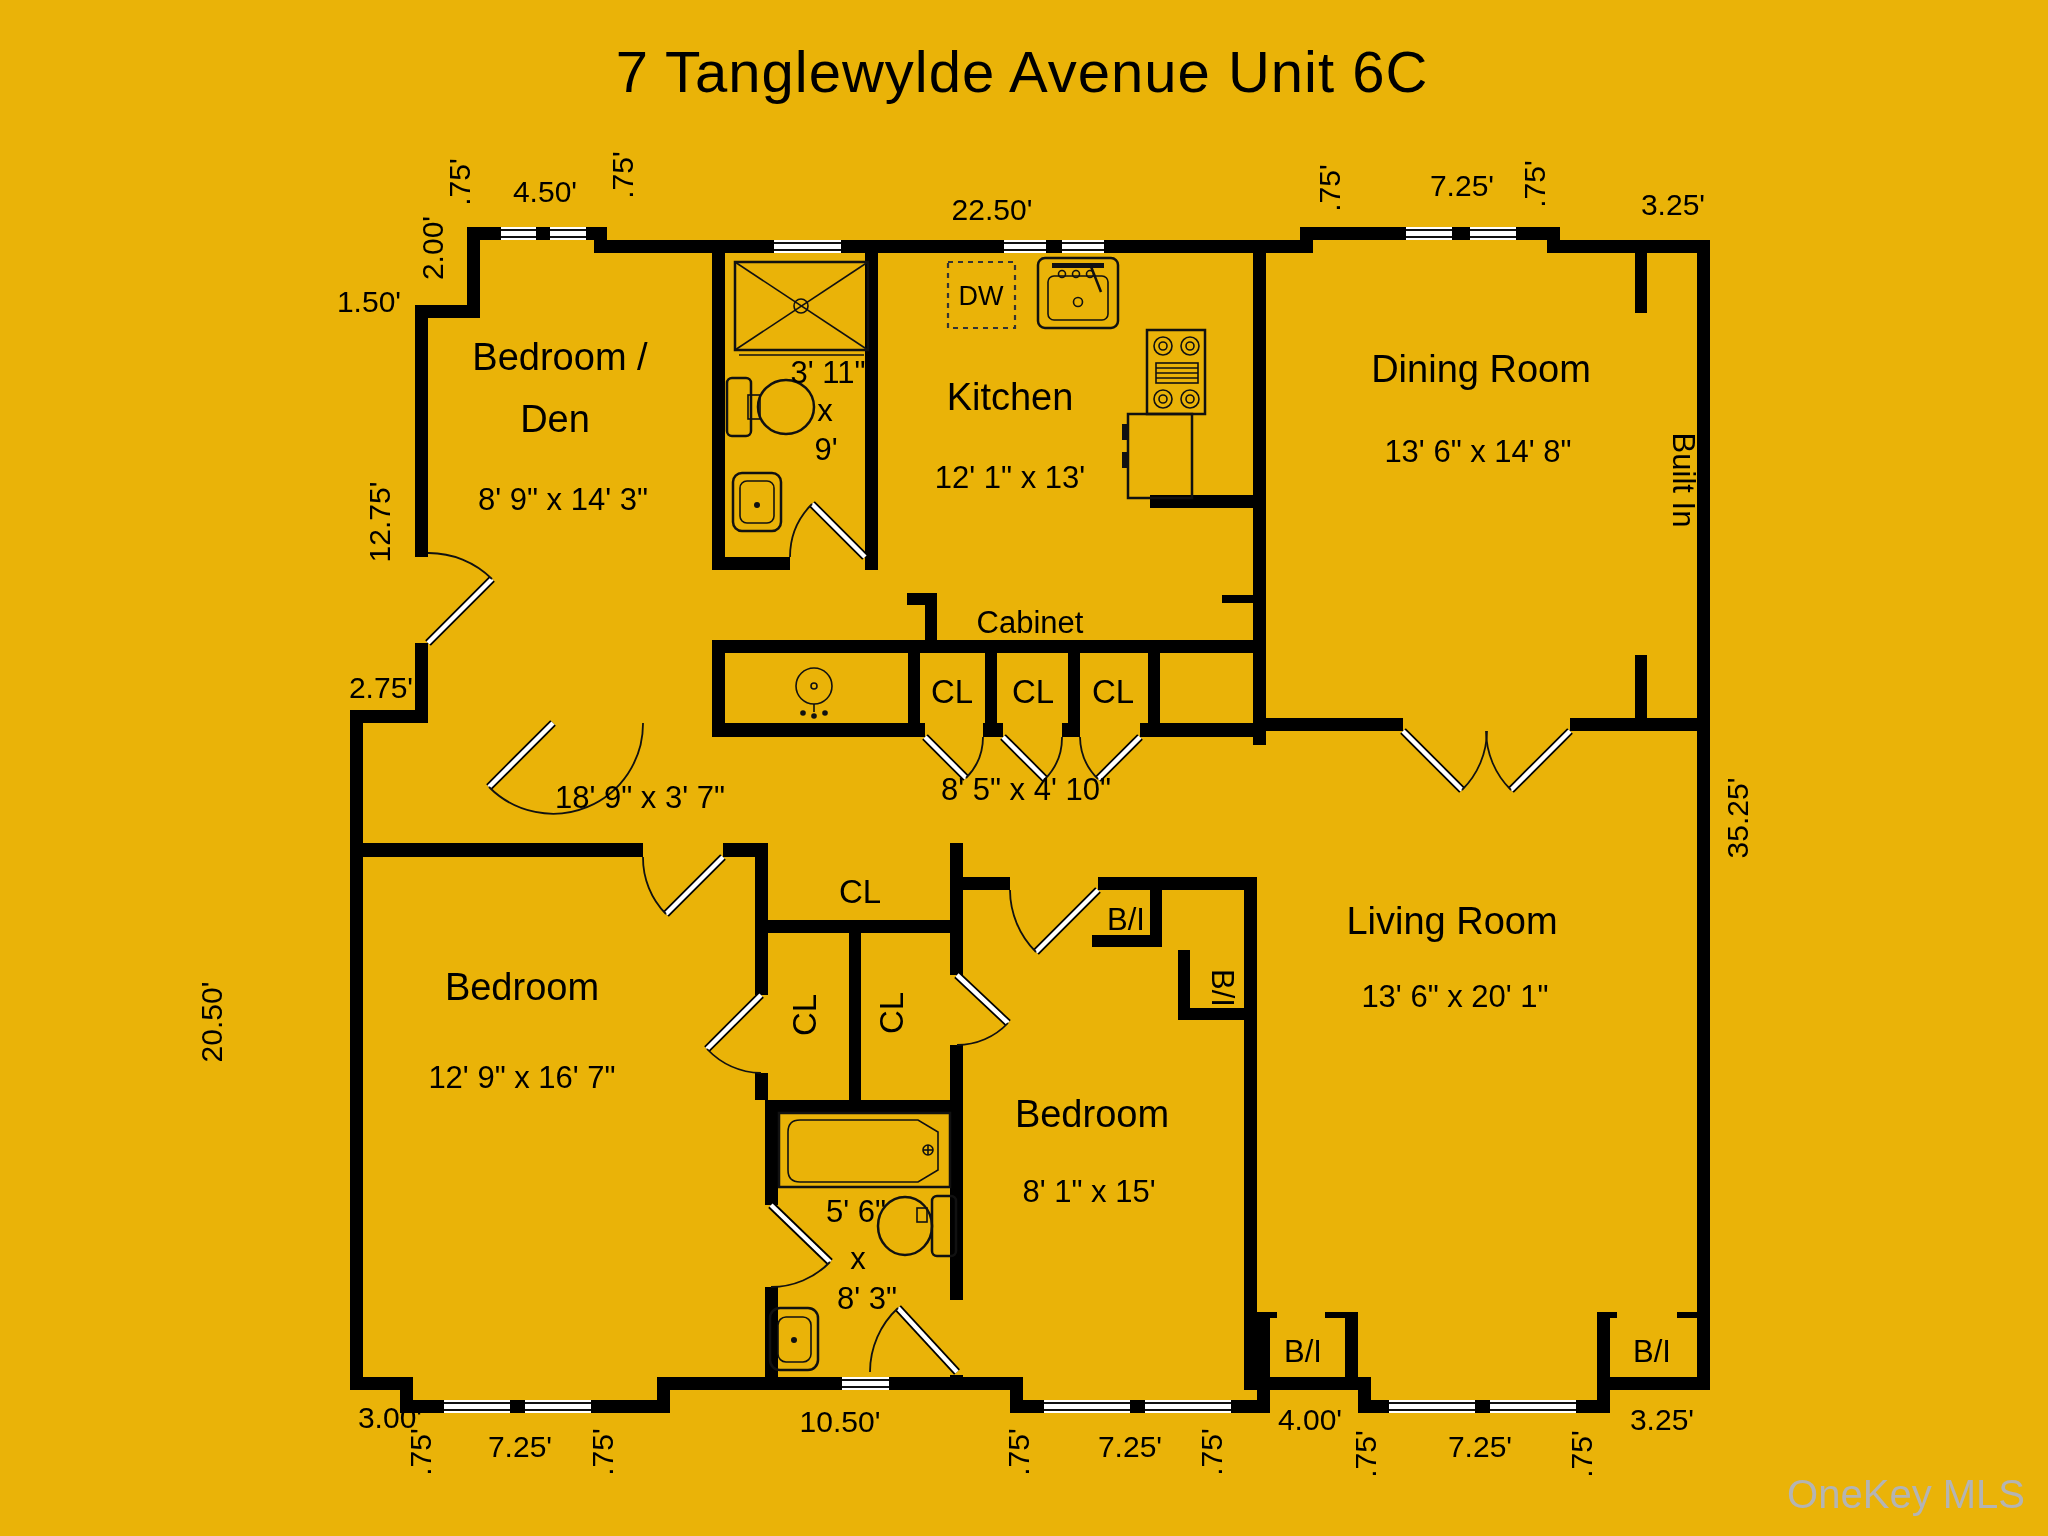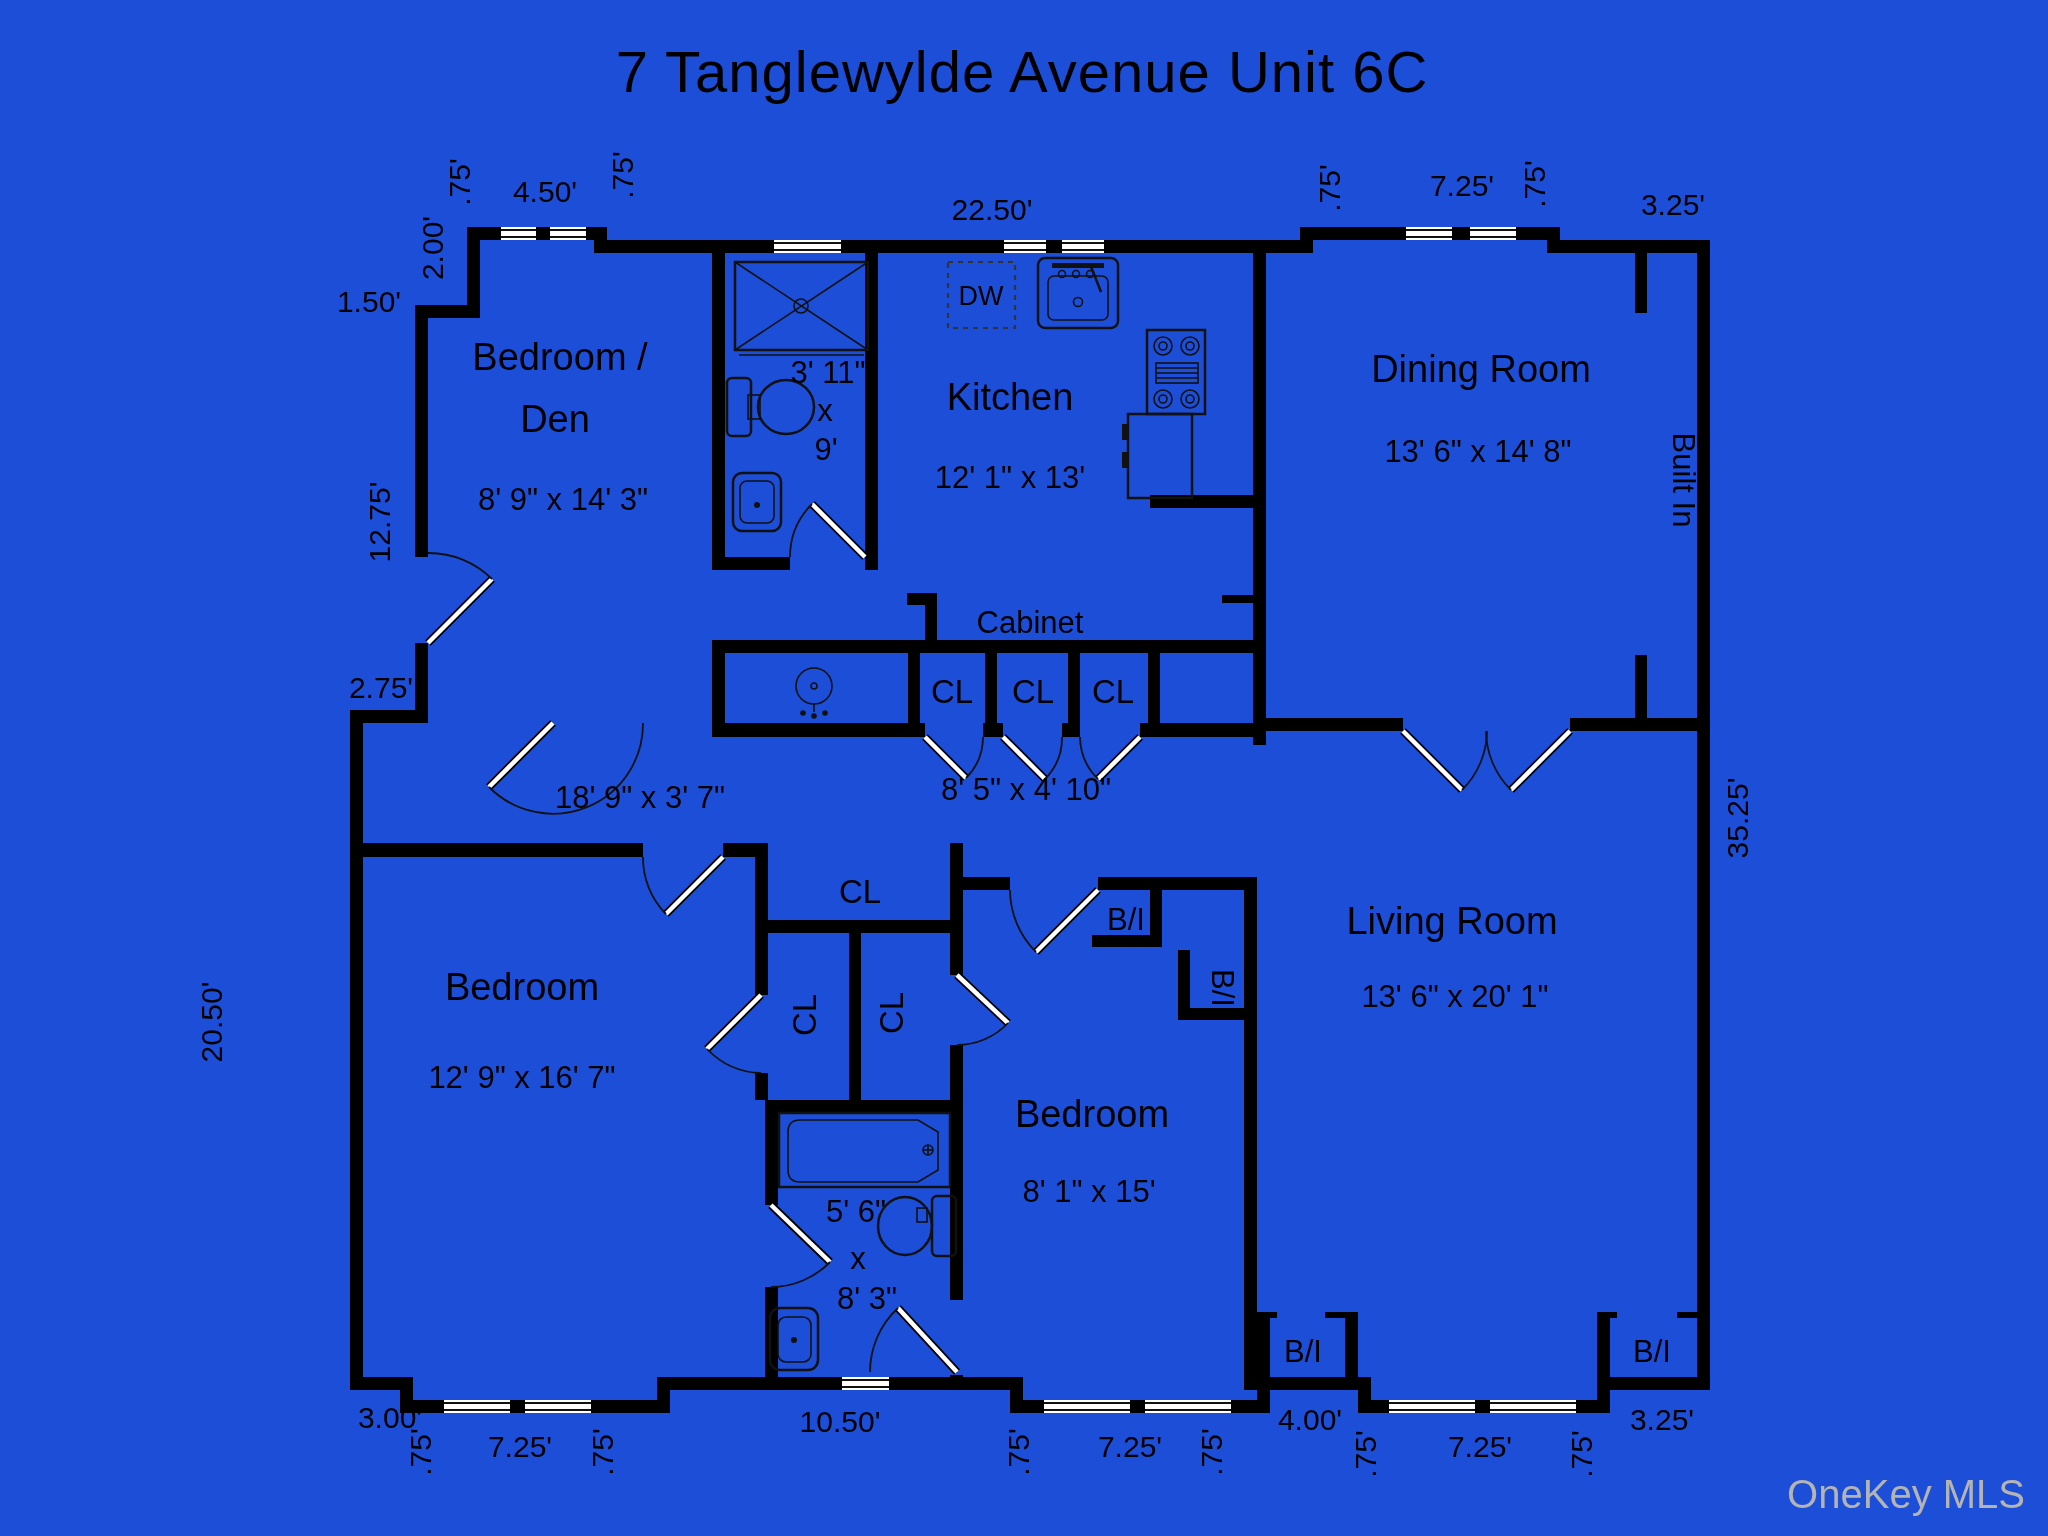--- a/index.html
+++ b/index.html
@@ -1,16 +1,16 @@
 <!DOCTYPE html>
 <html><head>
 <meta charset="utf-8">
 <style>
   html,body{margin:0;padding:0;background:#ffffff;}
-  #stage{position:relative;width:2048px;height:1536px;background:#1d4ed8;overflow:hidden;
+  #stage{position:relative;width:2048px;height:1536px;background:#eab308;overflow:hidden;
          font-family:"Liberation Sans", sans-serif;}
   svg{position:absolute;left:0;top:0;}
   text{fill:#000;}
   .title{font-size:58px;font-weight:500;letter-spacing:1px;}
   .room{font-size:38px;}
   .dims{font-size:31px;}
   .peri{font-size:30px;}
   .cl{font-size:33px;}
   .small{font-size:27px;}
   .wm{font-size:40px;fill:#b4b4b4;}

